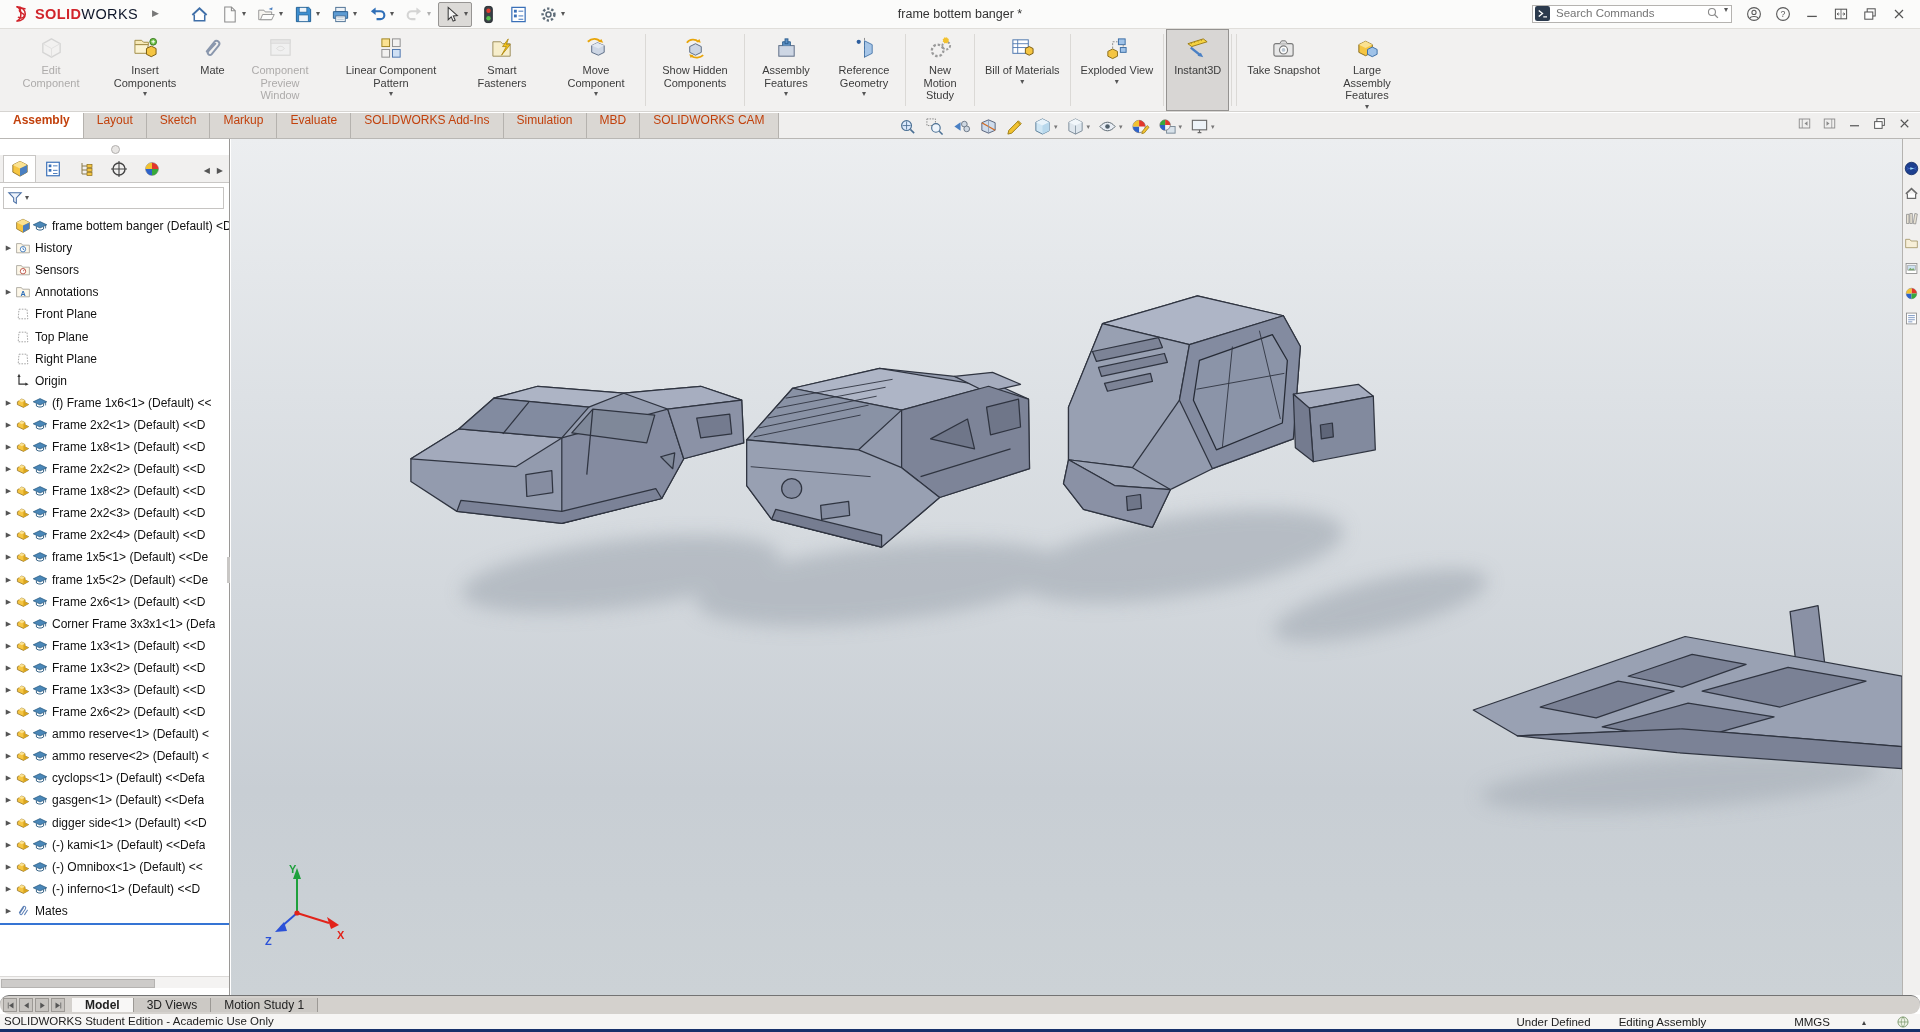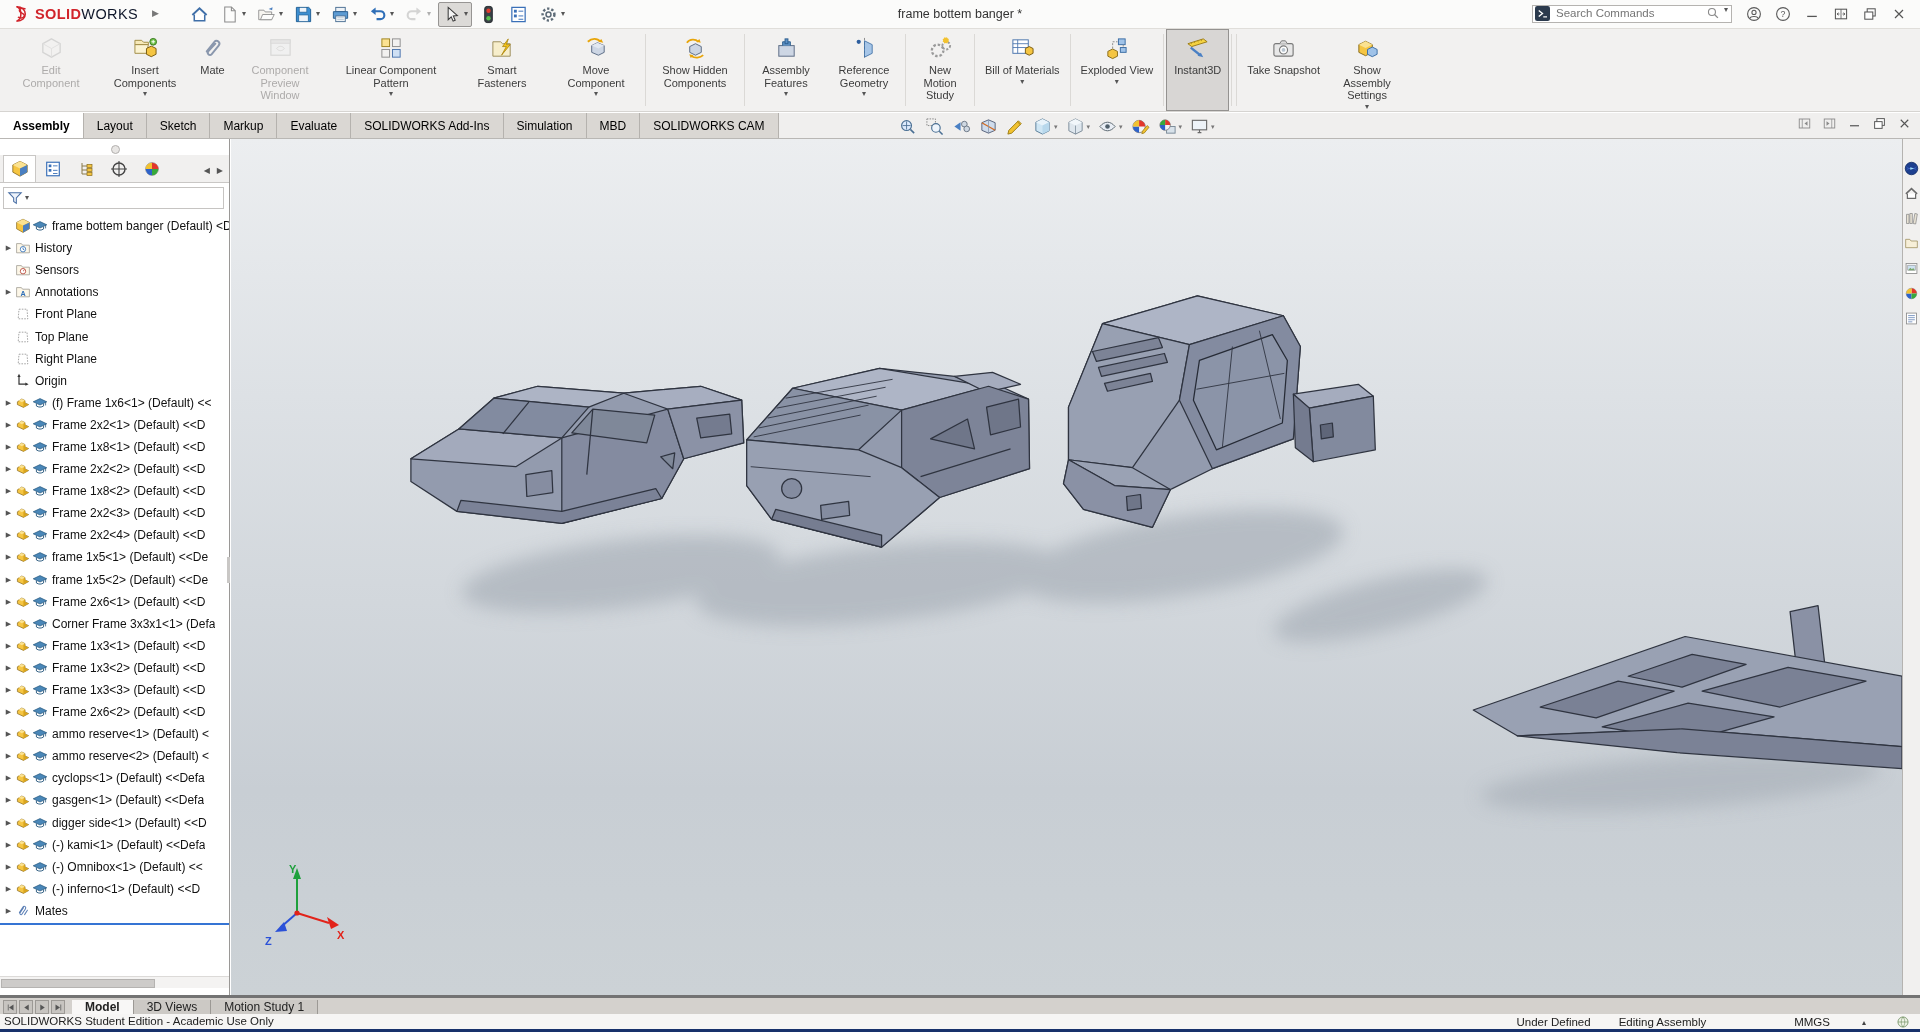--- a/index.html
+++ b/index.html
@@ -47,21 +47,21 @@
   .rbtn[data-name="new-motion-study-button"] .rlabel{max-width:48px;}
   .rbtn[data-name="update-speedpak-subassemblies-button"] .rlabel{max-width:88px;}
   .rbtn[data-name="large-assembly-settings-button"] .rlabel{max-width:62px;}
   .rbtn[data-name="assembly-features-button"] .rlabel,
   .rbtn[data-name="reference-geometry-button"] .rlabel{max-width:62px;}
   .rsep{width:1px;background:#dbd9d6;margin:5px 2px;}
 
   
   .cmdrow{position:absolute;left:0;top:113px;width:100%;height:25px;background:#f0efee;border-bottom:1px solid #b9b7b4;box-sizing:content-box;}
   .ctabs{display:flex;height:100%;}
-  .ctab{padding:0 13px;display:flex;align-items:center;font-size:12px;color:#000000;background:#dad7d3;border-right:1px solid #b5b2ae;}
+  .ctab{padding:0 13px;display:flex;align-items:flex-start;font-size:12px;color:#c2410c;background:#dad7d3;border-right:1px solid #b5b2ae;}
   .ctab.on{background:#fff;font-weight:bold;}
   .headsup{position:absolute;left:895px;top:1px;height:24px;display:flex;align-items:center;gap:2px;}
   .hbtn{display:flex;align-items:center;padding:1px 3px;}
   .hbtn .ic{width:19px;height:19px;}
   .hbtn .caret{font-size:7px;color:#777;margin-left:2px;}
   .doccontrols{position:absolute;right:8px;top:3px;display:flex;gap:10px;align-items:center;}
   .doccontrols .ic{width:15px;height:15px;}
 
   
   .leftpanel{position:absolute;left:0;top:139px;width:230px;height:856px;background:#fff;border-right:1px solid #9a9896;box-sizing:border-box;}
@@ -90,21 +90,21 @@
   .triad{position:absolute;left:26px;bottom:42px;width:92px;height:92px;}
   .triad text{font-family:"Liberation Sans",sans-serif;font-size:11px;font-weight:bold;}
 
   
   .taskpane{position:absolute;right:0;top:139px;width:18px;height:856px;background:#f1f0ef;border-left:1px solid #b5b3b0;box-sizing:border-box;}
   #tpicons{display:flex;flex-direction:column;align-items:center;padding-top:22px;gap:10px;}
   .tpbtn{width:15px;height:15px;}
   .tpbtn .ic{width:15px;height:15px;}
 
   
-  .bottombar{position:absolute;left:0;top:995px;width:100%;height:19px;background:#d4d1cd;border-top:3px solid #737373;display:flex;align-items:flex-end;box-sizing:border-box;}
+  .bottombar{position:absolute;left:0;top:995px;width:100%;height:19px;background:#d4d1cd;border-top:1px solid #737373;display:flex;align-items:center;box-sizing:border-box;border-radius:9px;}
   .navbtns{display:flex;align-items:center;gap:2px;padding:0 3px;}
   .navbtn{width:14px;height:14px;background:#c7c4c0;border:1px solid #9c9995;display:flex;align-items:center;justify-content:center;box-sizing:border-box;}
   .navbtn .ic{width:9px;height:9px;}
   .btabs{display:flex;margin-left:4px;}
   .btab{padding:0 13px;display:flex;align-items:center;font-size:12px;color:#222;background:#ccc9c5;border-right:1px solid #9c9995;}
   .btab.on{background:#f8f7f6;font-weight:bold;}
   .statusbar{position:absolute;left:0;top:1014px;width:100%;height:15px;background:#f6f5f4;font-size:11.5px;color:#222;}
   .smsg{position:absolute;left:4px;top:1px;}
   .sright{position:absolute;right:10px;top:1px;display:flex;align-items:center;}
   .sconstraint{margin-right:28px;}
@@ -482,21 +482,21 @@
           <div class="rlabel" data-name="ribbon-button-label">Take Snapshot</div>
         </div>
         <div class="rbtn" data-name="large-assembly-settings-button">
           <span class="ic" data-name="large-assembly-icon">
             <svg viewBox="0 0 26 26">
               <path d="M4 9l7-3.5L18 9v8l-7 3.5L4 17z" fill="#f5c542" stroke="#8a6d1a"></path>
               <path d="M4 9l7-3.5L18 9l-7 3.5z" fill="#fbe291"></path>
               <path d="M13 14l5-2.5 5 2.5v5l-5 2.5-5-2.5z" fill="#9fc2e8" stroke="#3c6ea5"></path>
             </svg>
           </span>
-          <div class="rlabel" data-name="ribbon-button-label">Show Assembly Settings</div>
+          <div class="rlabel" data-name="ribbon-button-label">Large Assembly Features</div>
           <span class="caret" data-name="caret-down-icon">▾</span>
         </div>
       </div>
   </div>
 
   <div class="cmdrow" data-name="command-manager-tab-row">
     <div id="ctabs" class="ctabs" data-name="command-tabs">
         <div class="ctab on" data-name="tab-assembly">
           <span data-name="tab-label">Assembly</span>
         </div>

